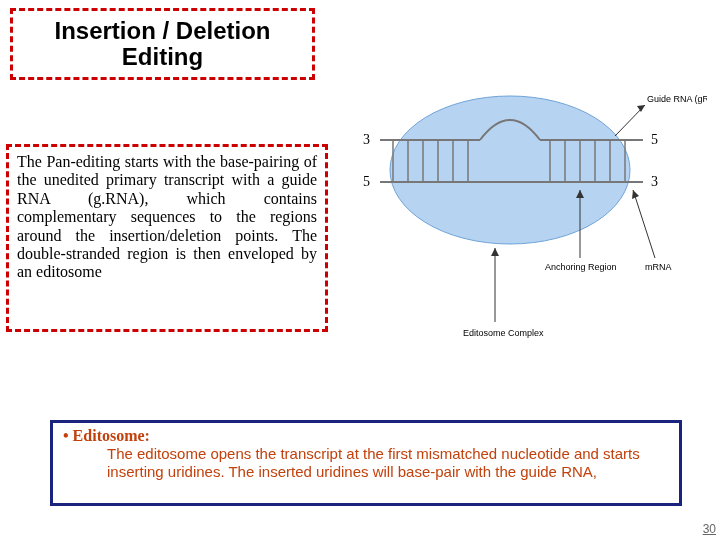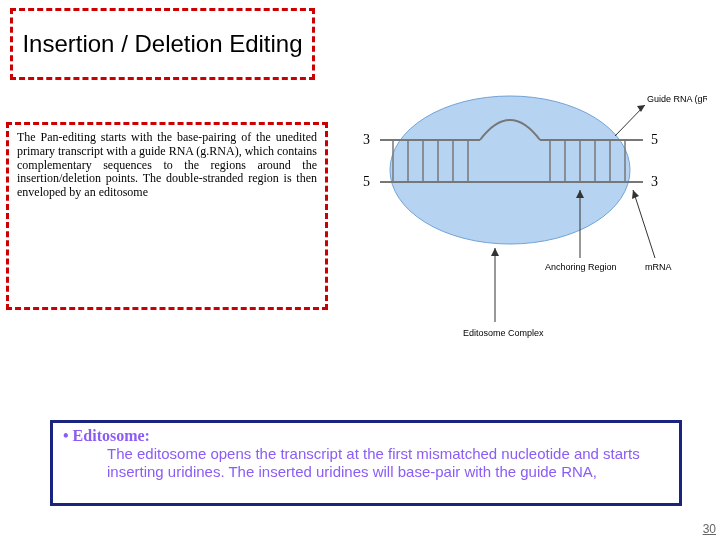--- a/index.html
+++ b/index.html
@@ -17,37 +17,37 @@
     left: 10px;
     top: 8px;
     width: 305px;
     height: 72px;
     border: 3px dashed #c00;
     box-sizing: border-box;
     display: flex;
     align-items: center;
     justify-content: center;
     font-family: Arial, Helvetica, sans-serif;
-    font-weight: 400;
+    font-weight: 700;
     font-size: 24px;
     line-height: 1.1;
     text-align: center;
     color: #000;
     padding: 4px 8px;
   }
   .para-box {
     position: absolute;
     left: 6px;
-    top: 122px;
+    top: 144px;
     width: 322px;
     height: 188px;
     border: 3px dashed #c00;
     box-sizing: border-box;
     padding: 6px 8px 8px 8px;
-    font-size: 12px;
+    font-size: 16px;
     line-height: 1.15;
     text-align: justify;
     color: #000;
   }
   .diagram {
     position: absolute;
     left: 345px;
     top: 90px;
     width: 362px;
     height: 270px;
@@ -57,21 +57,21 @@
     left: 50px;
     top: 420px;
     width: 632px;
     height: 86px;
     border: 3px solid #1a237e;
     box-sizing: border-box;
     padding: 4px 10px 6px 10px;
     font-family: Arial, Helvetica, sans-serif;
     font-size: 15px;
     line-height: 1.15;
-    color: #8b5cf6;
+    color: #c2410c;
   }
   .bottom-box .heading {
     font-weight: 700;
     font-family: "Times New Roman", Times, serif;
     font-size: 16px;
   }
   .bottom-box .body {
     display: block;
     margin-left: 44px;
   }

